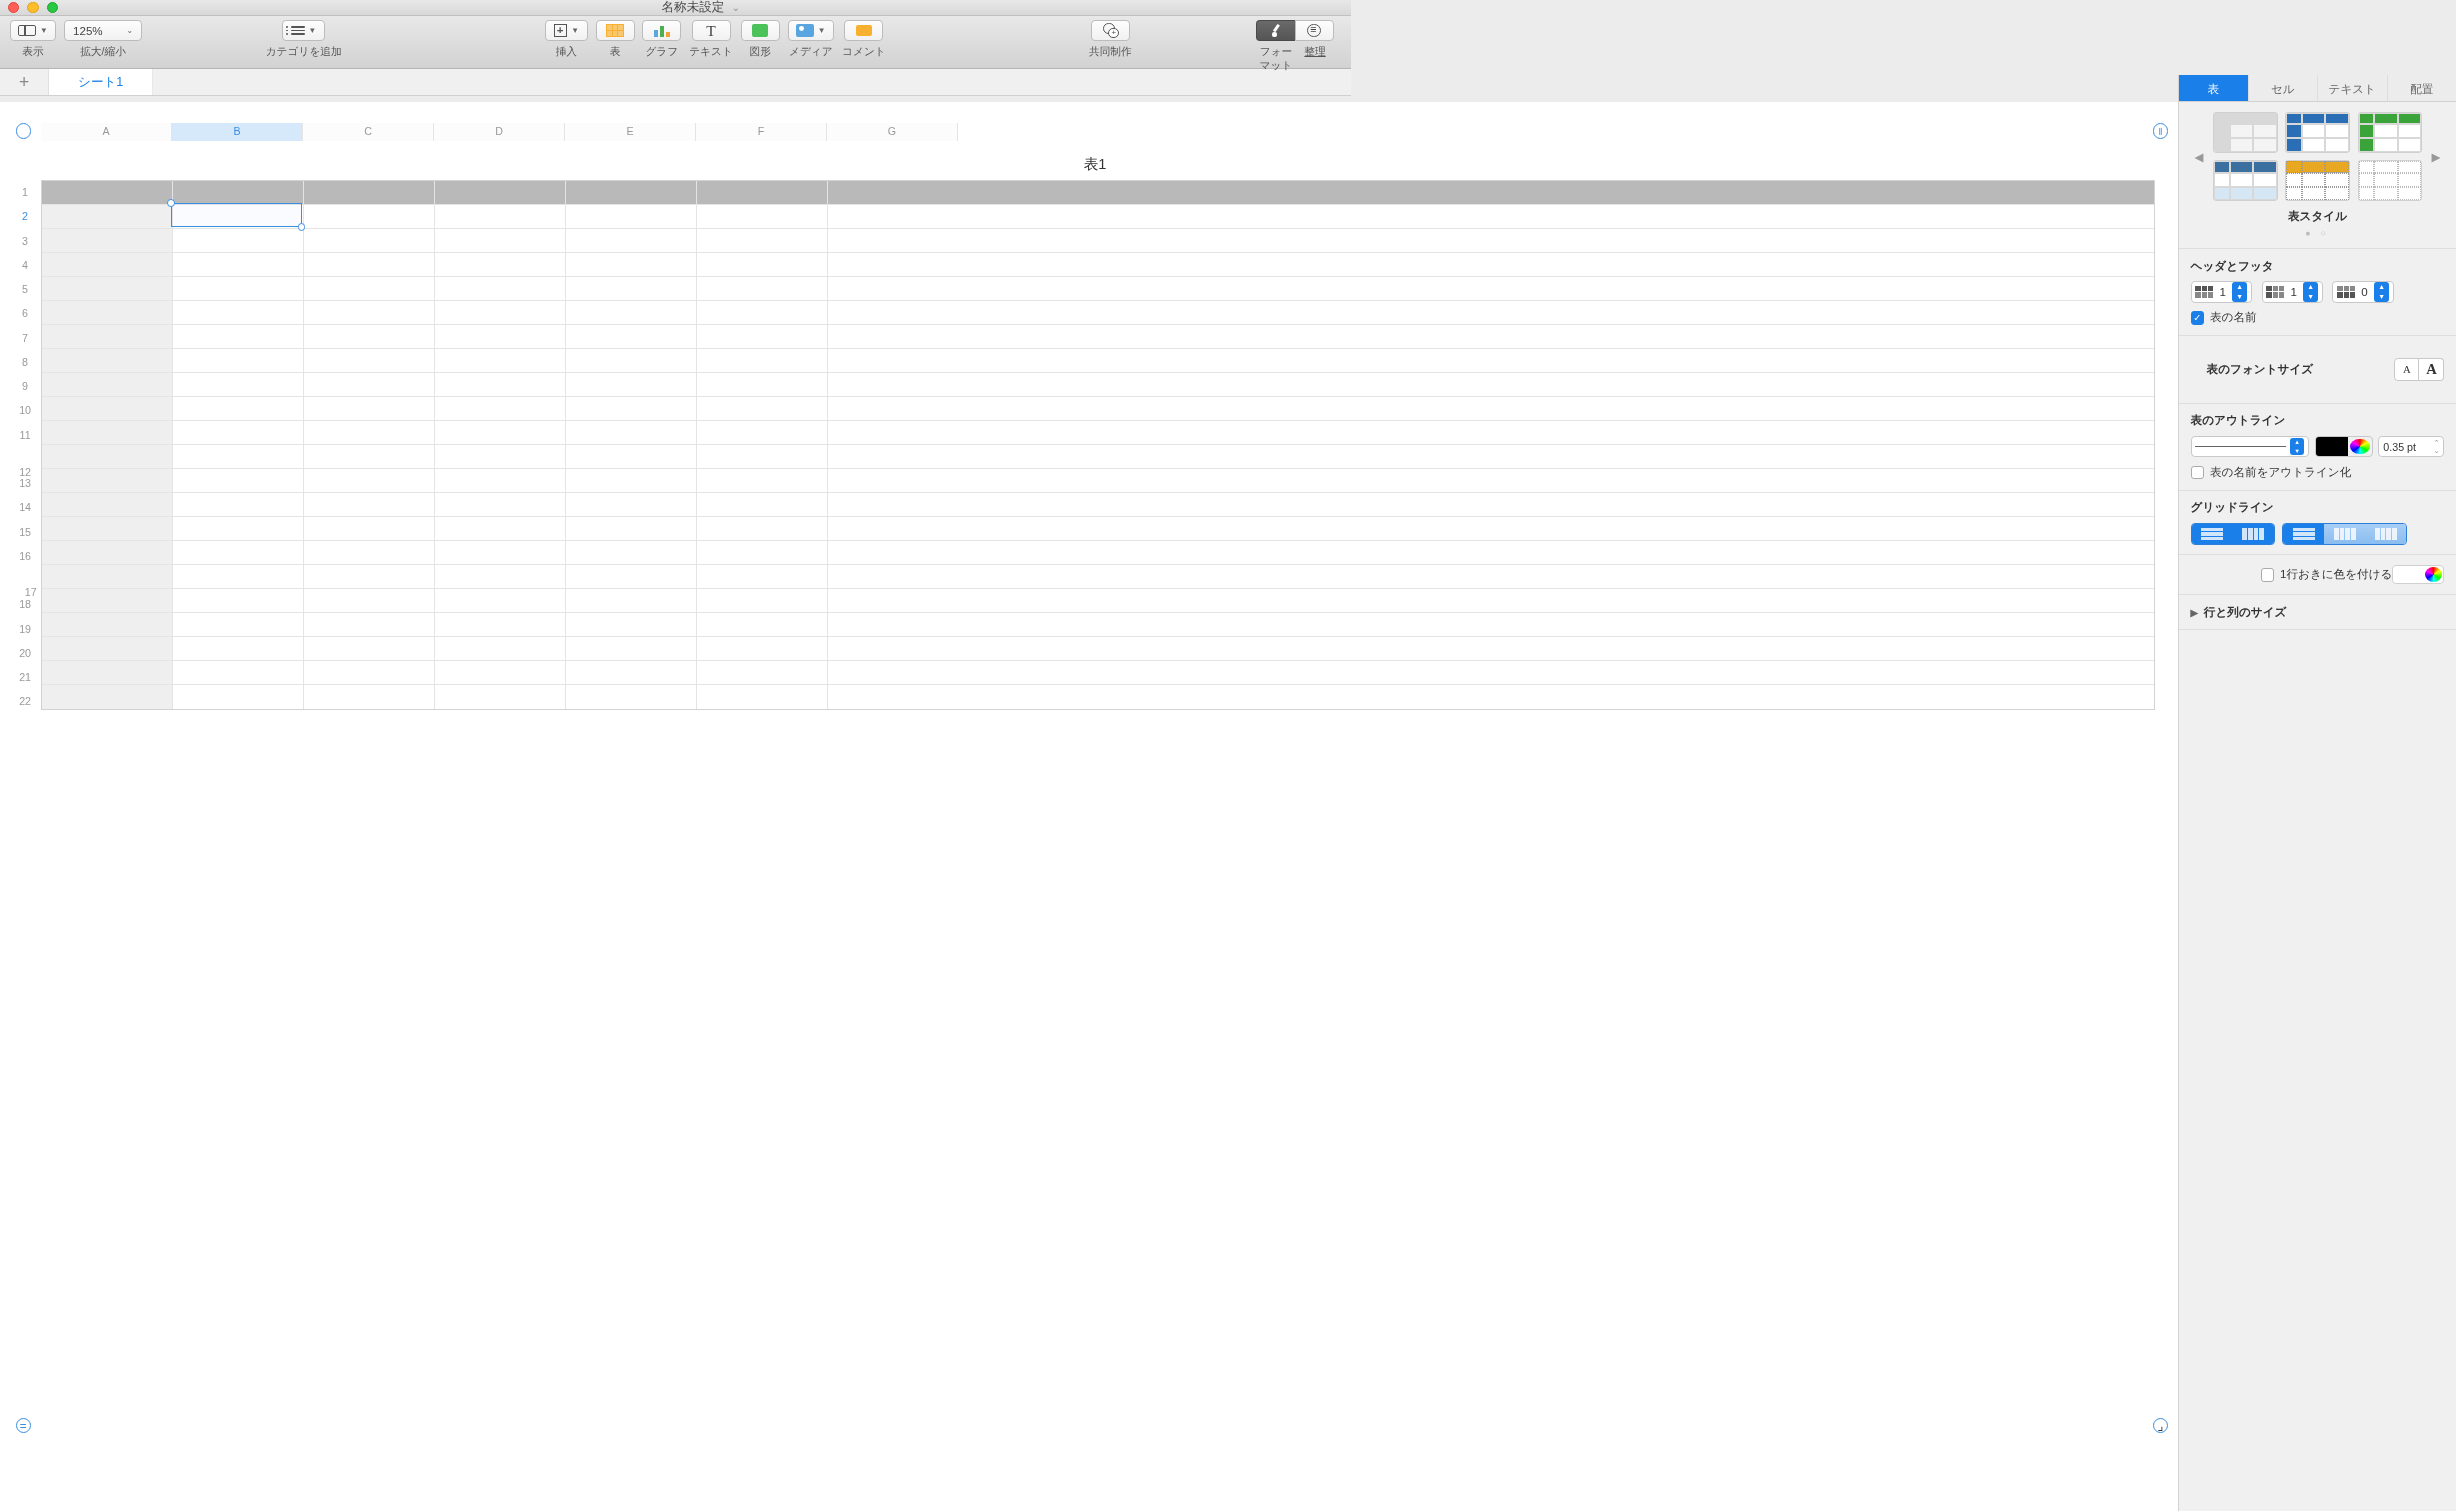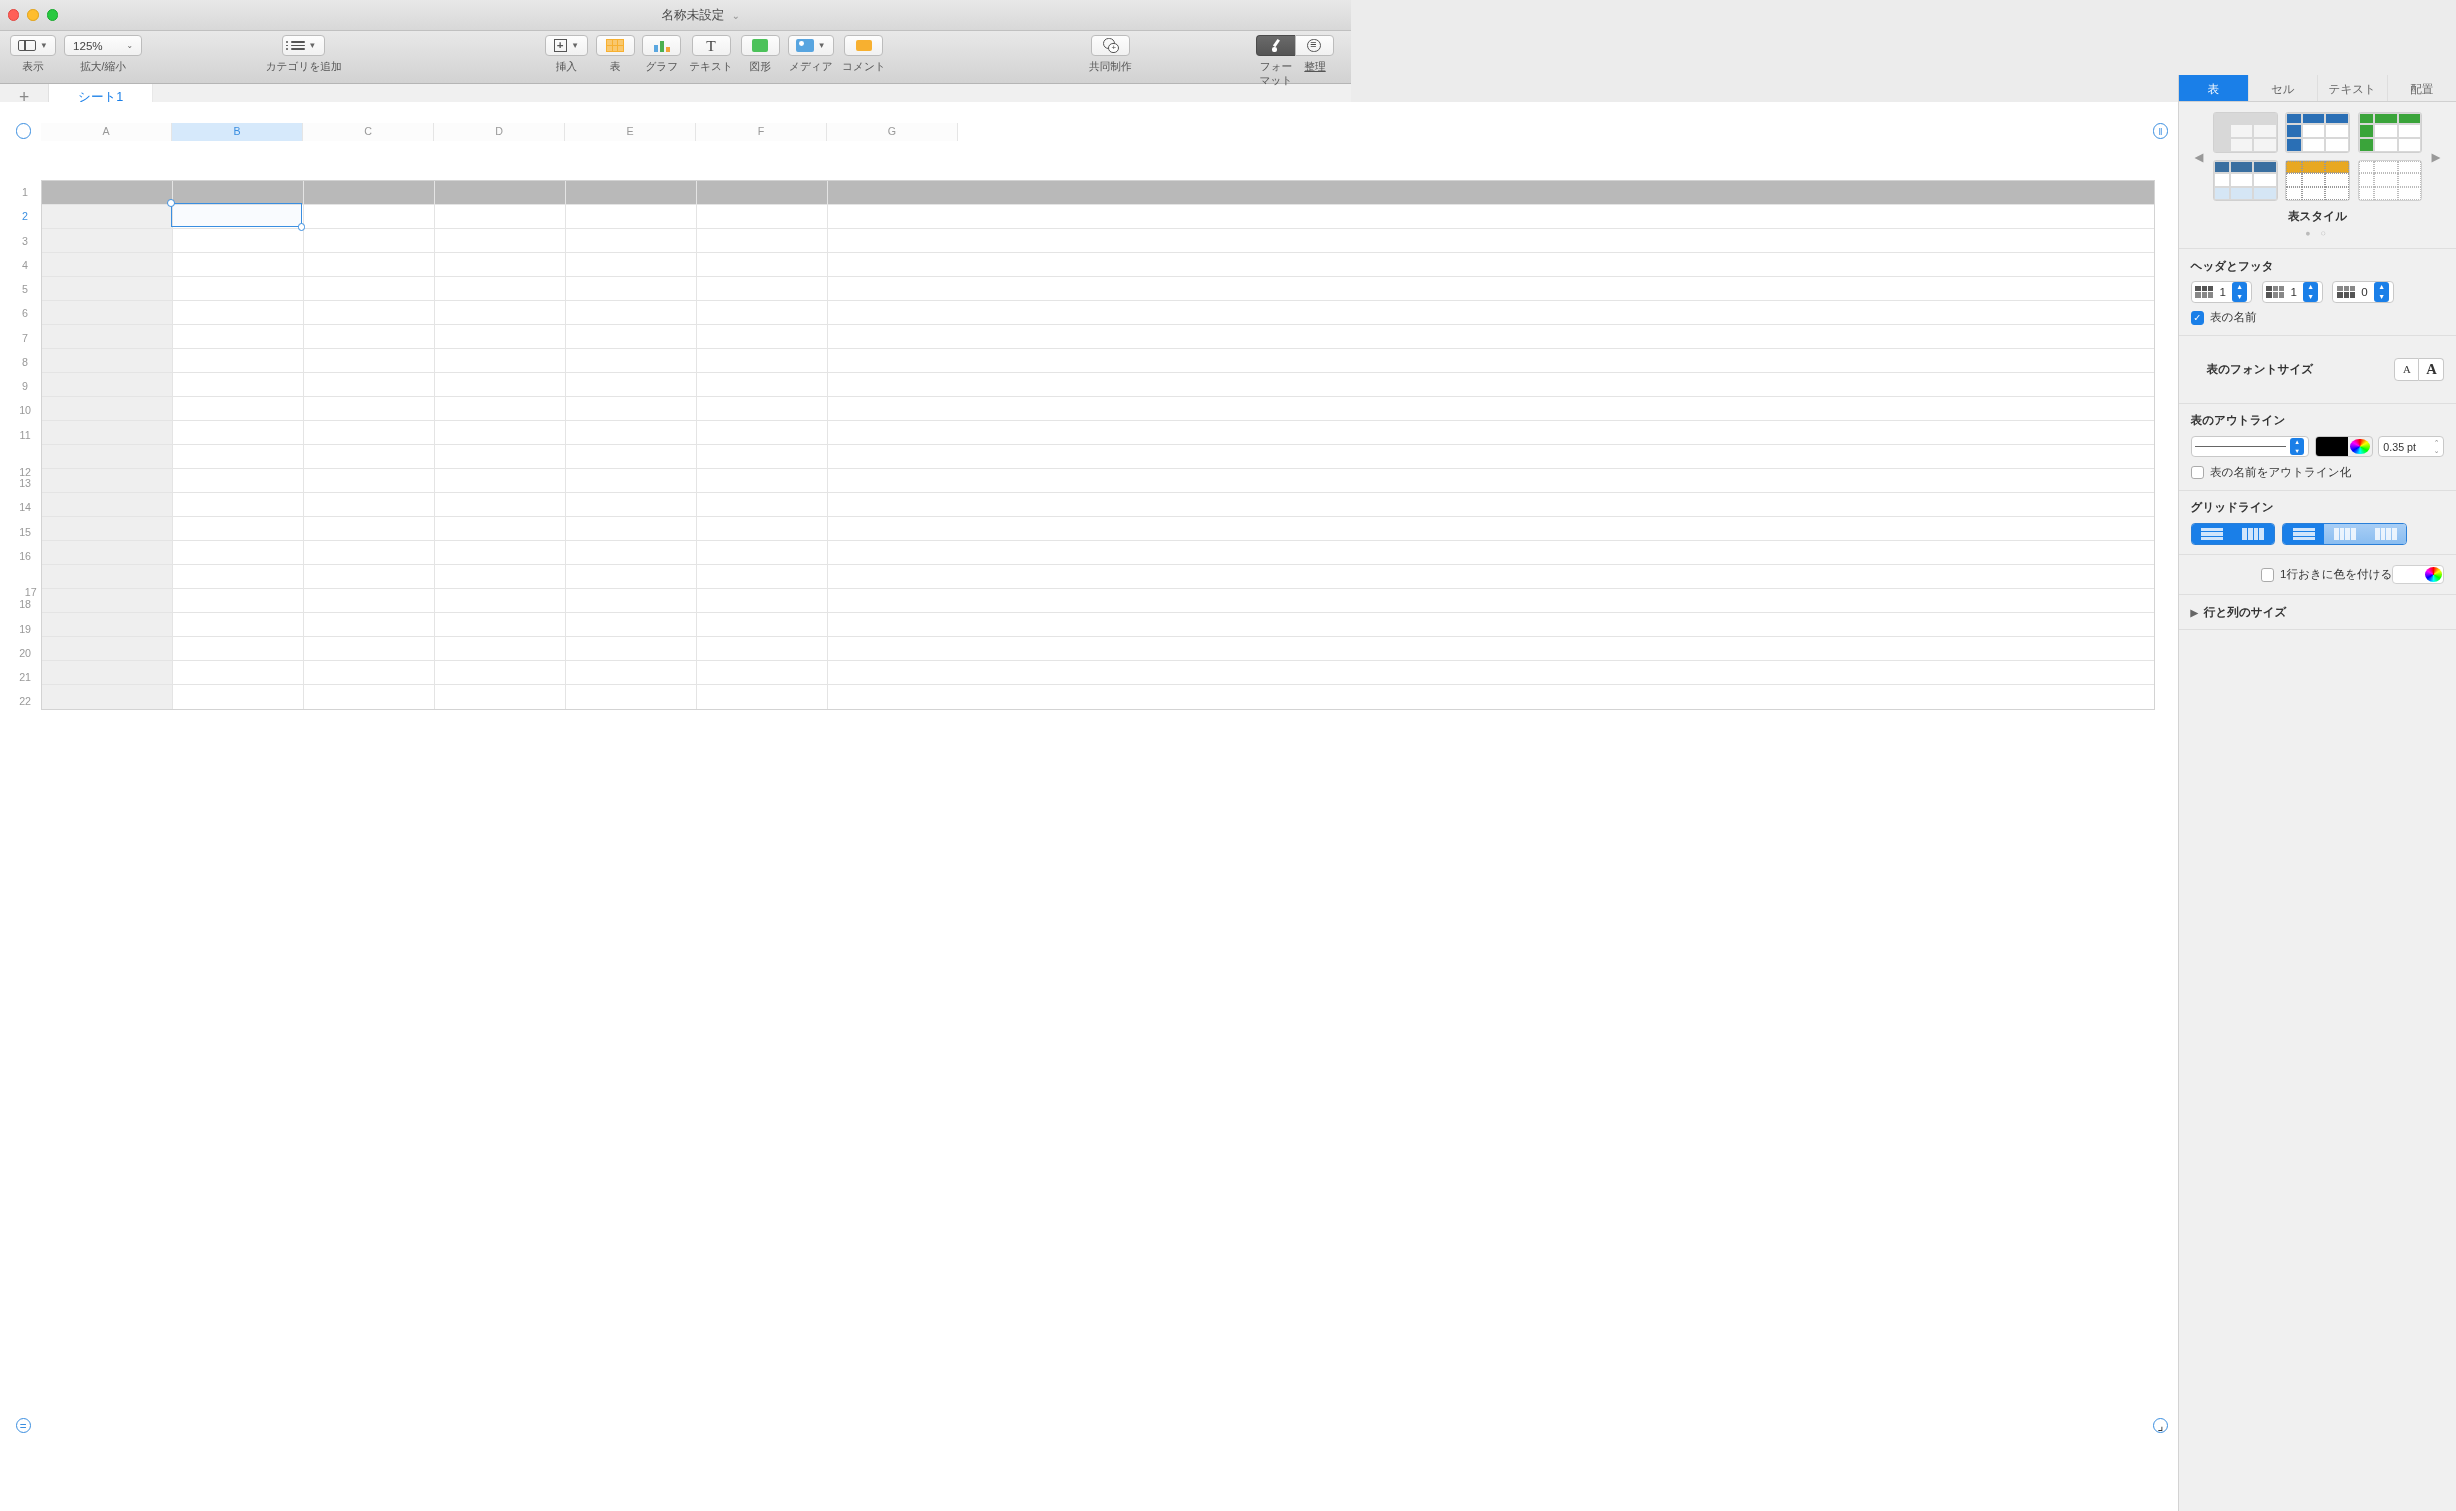--- a/index.html
+++ b/index.html
@@ -1,19 +1,19 @@
 <!DOCTYPE html>
 <html><head>
 <meta charset="utf-8">
 <style>
 * { margin: 0; padding: 0; box-sizing: border-box; font-family: -apple-system, "Helvetica Neue", Arial, sans-serif; }
 body { background: #ececec; width: 1351px; height: 832px; overflow: hidden; font-size: 12.6px; color: #333; }
 
 
-.titlebar { height: 31px; background: linear-gradient(#e8e8e8,#d8d8d8); display: flex; align-items: center; padding: 0 7.8px; border-bottom: 1px solid #c0c0c0; }
+.titlebar { height: 16px; background: linear-gradient(#e8e8e8,#d8d8d8); display: flex; align-items: center; padding: 0 7.8px; border-bottom: 1px solid #c0c0c0; }
 .traffic { display: flex; gap: 7.8px; }
 .tl { width: 11.6px; height: 11.6px; border-radius: 50%; }
 .tl.r { background: #ff5f57; border: 0.5px solid #e14640; }
 .tl.y { background: #ffbd2e; border: 0.5px solid #e1a116; }
 .tl.g { background: #28c940; border: 0.5px solid #17a82d; }
 .title { flex: 1; text-align: center; font-size: 12.6px; color: #4a4a4a; }
 .title .chev { font-size: 9.7px; color: #999; margin-left: 3.9px; }
 
 
 .toolbar { height: 53px; background: linear-gradient(#e8e8e8,#d2d2d2); border-bottom: 1px solid #b5b5b5; display: flex; align-items: flex-start; padding: 3.9px 9.7px 0 9.7px; }
@@ -308,20 +308,21 @@
 
   <div class="colheads" id="colheads">
       <div class="colhead">A</div>
       <div class="colhead sel">B</div>
       <div class="colhead">C</div>
       <div class="colhead">D</div>
       <div class="colhead">E</div>
       <div class="colhead">F</div>
       <div class="colhead">G</div>
     </div>
+  <div class="tabletitle">表1</div>
 
   <div class="grid">
     <div id="rowheads">
         <div class="rowhead" style="top: 0px;">1</div>
         <div class="rowhead sel" style="top: 24px;">2</div>
         <div class="rowhead" style="top: 49px;">3</div>
         <div class="rowhead" style="top: 73px;">4</div>
         <div class="rowhead" style="top: 97px;">5</div>
         <div class="rowhead" style="top: 121px;">6</div>
         <div class="rowhead" style="top: 146px;">7</div>

